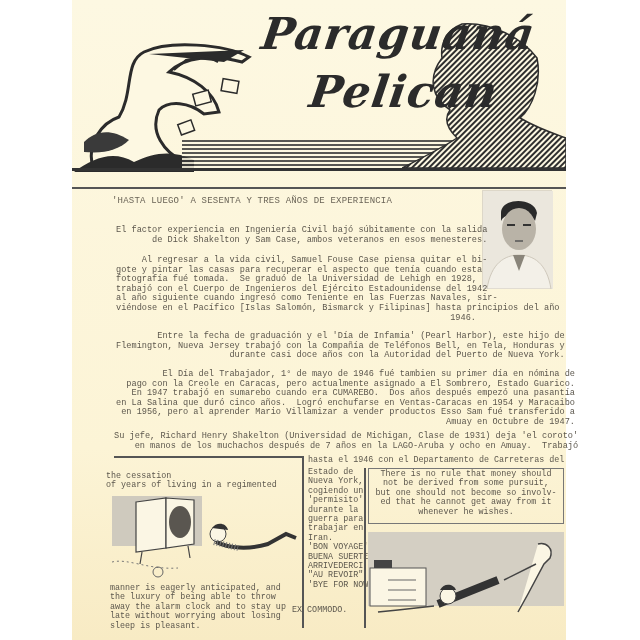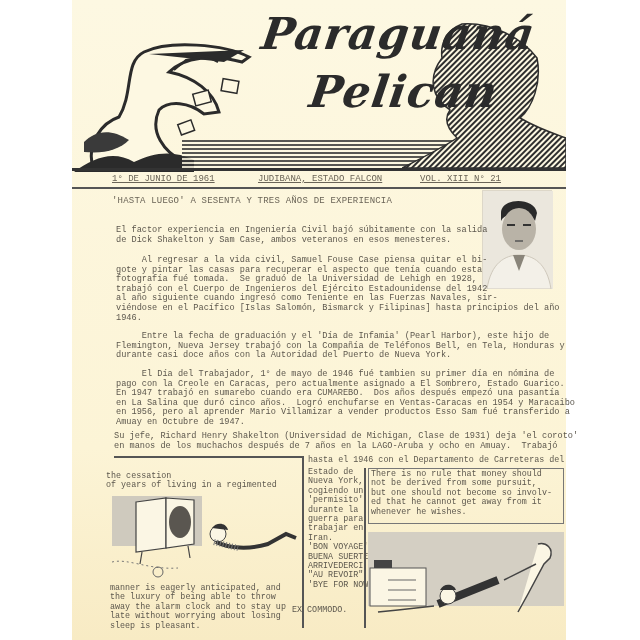--- a/index.html
+++ b/index.html
@@ -42,28 +42,29 @@
   }
 
   .photo {
     position: absolute; left: 410px; top: 190px; width: 70px; height: 98px;
     background: #eae6dc; border: 1px solid #ddd7c8;
   }
 
   .body-text {
     position: absolute; left: 44px; font-size: 8.6px; line-height: 9.6px; color: #5c574d;
     white-space: pre;
+    text-align: right;
   }
 
   .divider-v { position: absolute; background: #555; width: 2px; }
   .divider-h { position: absolute; background: #555; height: 2px; }
 
   .caption { position: absolute; font-size: 8.4px; line-height: 9.4px; color: #5c574d; white-space: pre; }
   .cartoon { position: absolute; }
-  .boxed { border: 1px solid #777; }
+  .boxed { border: 1px solid #777; text-align: center; }
 </style>
 </head>
 <body>
 
 <div class="page">
 
   <div class="masthead">
     <svg class="pelican-art" viewBox="0 0 200 150">
       <path d="M20 150 C 10 120, 30 100, 45 95 C 60 70, 50 40, 70 30 C 95 18, 150 22, 175 35 L 168 40 C 140 32, 110 35, 95 50 C 120 55, 140 70, 145 90 L 130 92 C 115 80, 95 78, 85 88 C 75 110, 90 130, 110 140 L 100 150 Z" fill="#fdf8e2" stroke="#2b2b2b" stroke-width="3"></path>
       <path d="M75 32 L 170 28 L 150 40 Z" fill="#2b2b2b"></path>
@@ -86,25 +87,20 @@
       </defs>
       <path d="M60 6 C 90 4, 120 20, 135 40 C 140 65, 130 90, 118 100 C 135 110, 150 115, 164 120 L 164 150 L 0 150 C 20 140, 40 130, 55 120 C 45 110, 42 100, 48 92 C 30 80, 25 60, 40 40 C 38 25, 45 12, 60 6 Z" fill="url(#hatch)" stroke="#2e2e2e" stroke-width="1.5"></path>
     </svg>
 
     <div class="title-line title-1">Paraguaná</div>
     <div class="title-line title-2">Pelican</div>
 
     <div class="rule-thick" style="top:168px"></div>
   </div>
 
-  <div class="dateline">
-    <span style="left:40px">1° DE JUNIO DE 1961</span>
-    <span style="left:186px">JUDIBANA, ESTADO FALCON</span>
-    <span style="left:348px">VOL. XIII N° 21</span>
-  </div>
   <div class="rule-thin" style="top:187px"></div>
 
   <div class="headline">'HASTA LUEGO' A SESENTA Y TRES AÑOS DE EXPERIENCIA</div>
 
   <div class="photo">
     <svg width="70" height="98" viewBox="0 0 70 98">
       <rect width="70" height="98" fill="#ebe7dd"></rect>
       <path d="M18 22 C 18 6, 52 6, 54 22 L 52 30 C 48 20, 22 20, 18 30 Z" fill="#2a2a2a"></path>
       <ellipse cx="36" cy="38" rx="17" ry="21" fill="#b9b3a7"></ellipse>
       <path d="M24 34 h8 M40 34 h8" stroke="#333" stroke-width="2"></path>

